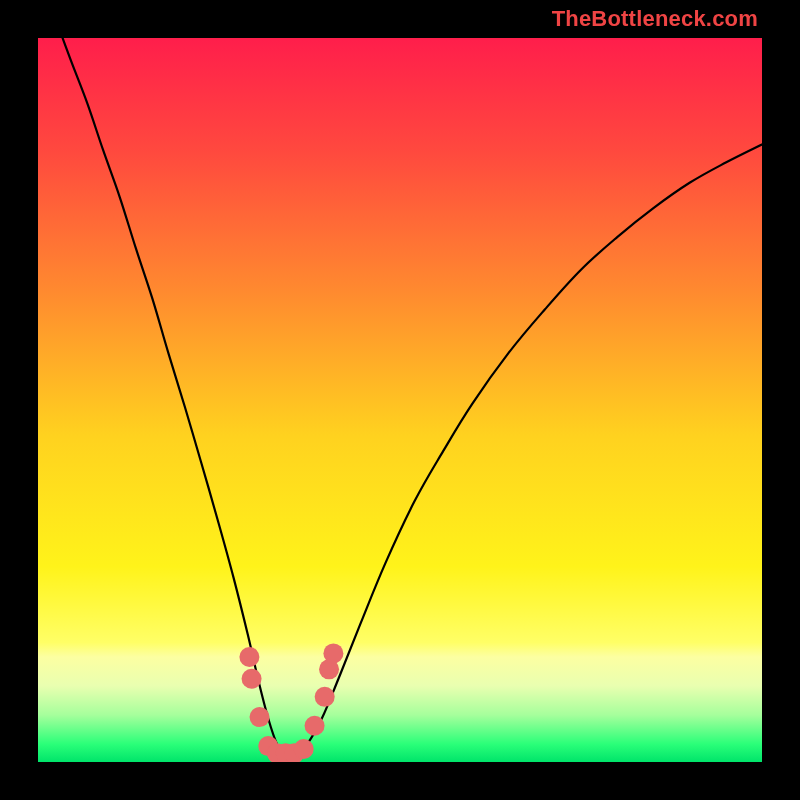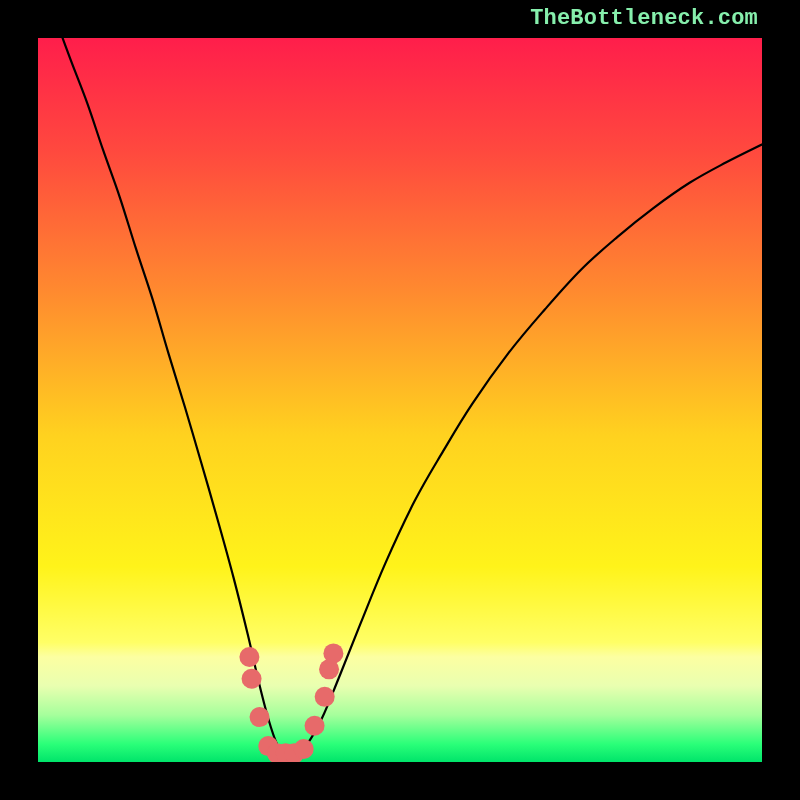--- a/index.html
+++ b/index.html
@@ -23,24 +23,23 @@
     right: 38px;
     bottom: 38px;
     overflow: hidden;
   }
   .watermark {
     position: absolute;
     top: 6px;
     right: 42px;
     font-size: 22px;
     font-weight: 600;
-    color: #86efac;
+    color: #ef4444;
     letter-spacing: 0.2px;
     z-index: 20;
-    font-family: Liberation Mono, monospace;
   }
   svg { display: block; }
 </style>
 </head>
 <body>
 
 <div class="frame">
   <div class="watermark">TheBottleneck.com</div>
   <div class="plot">
     <svg id="chart-svg" width="724" height="724" viewBox="0 0 724 724" preserveAspectRatio="none">

